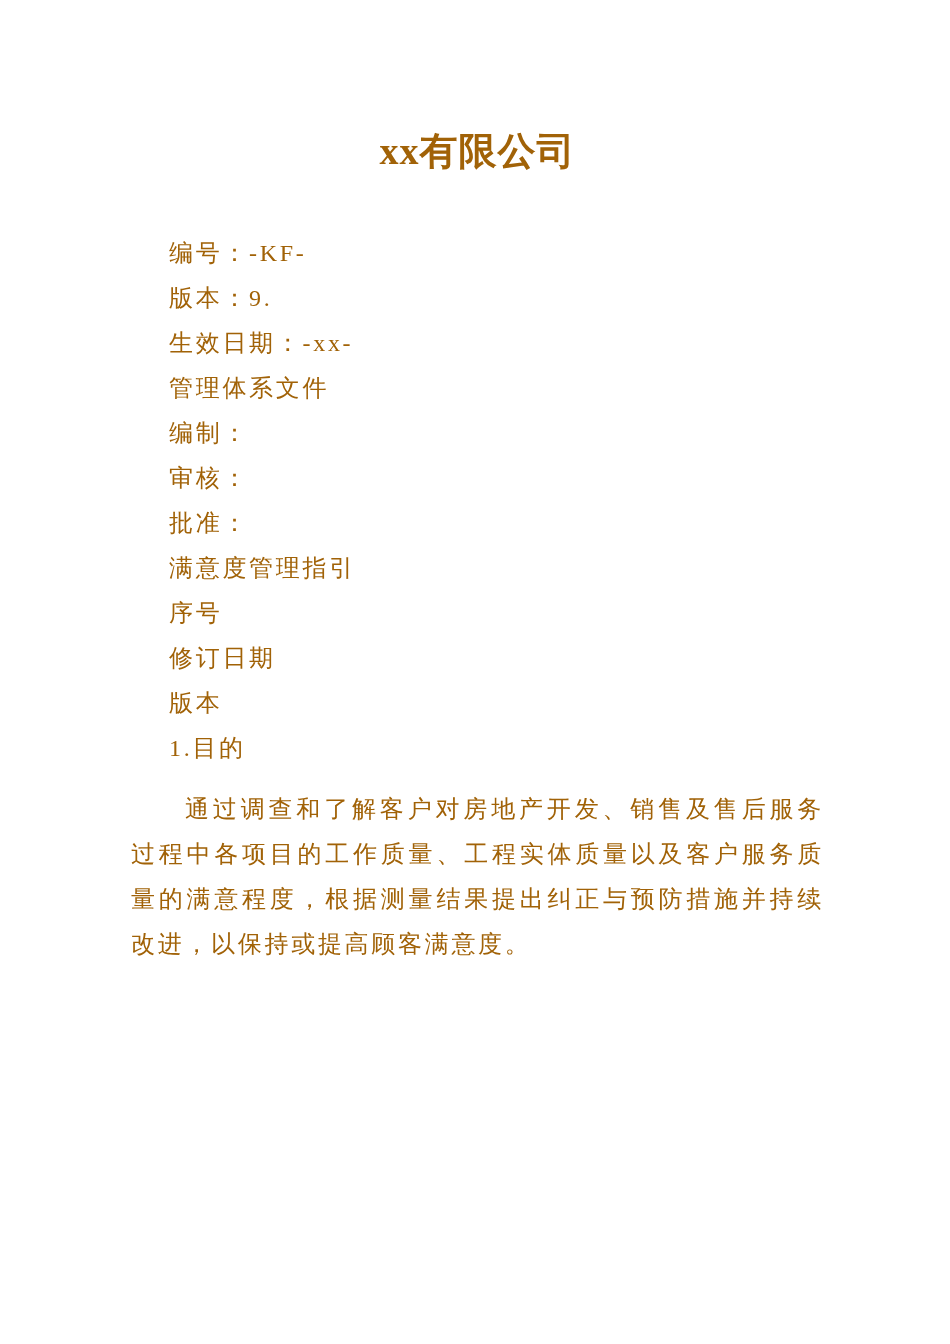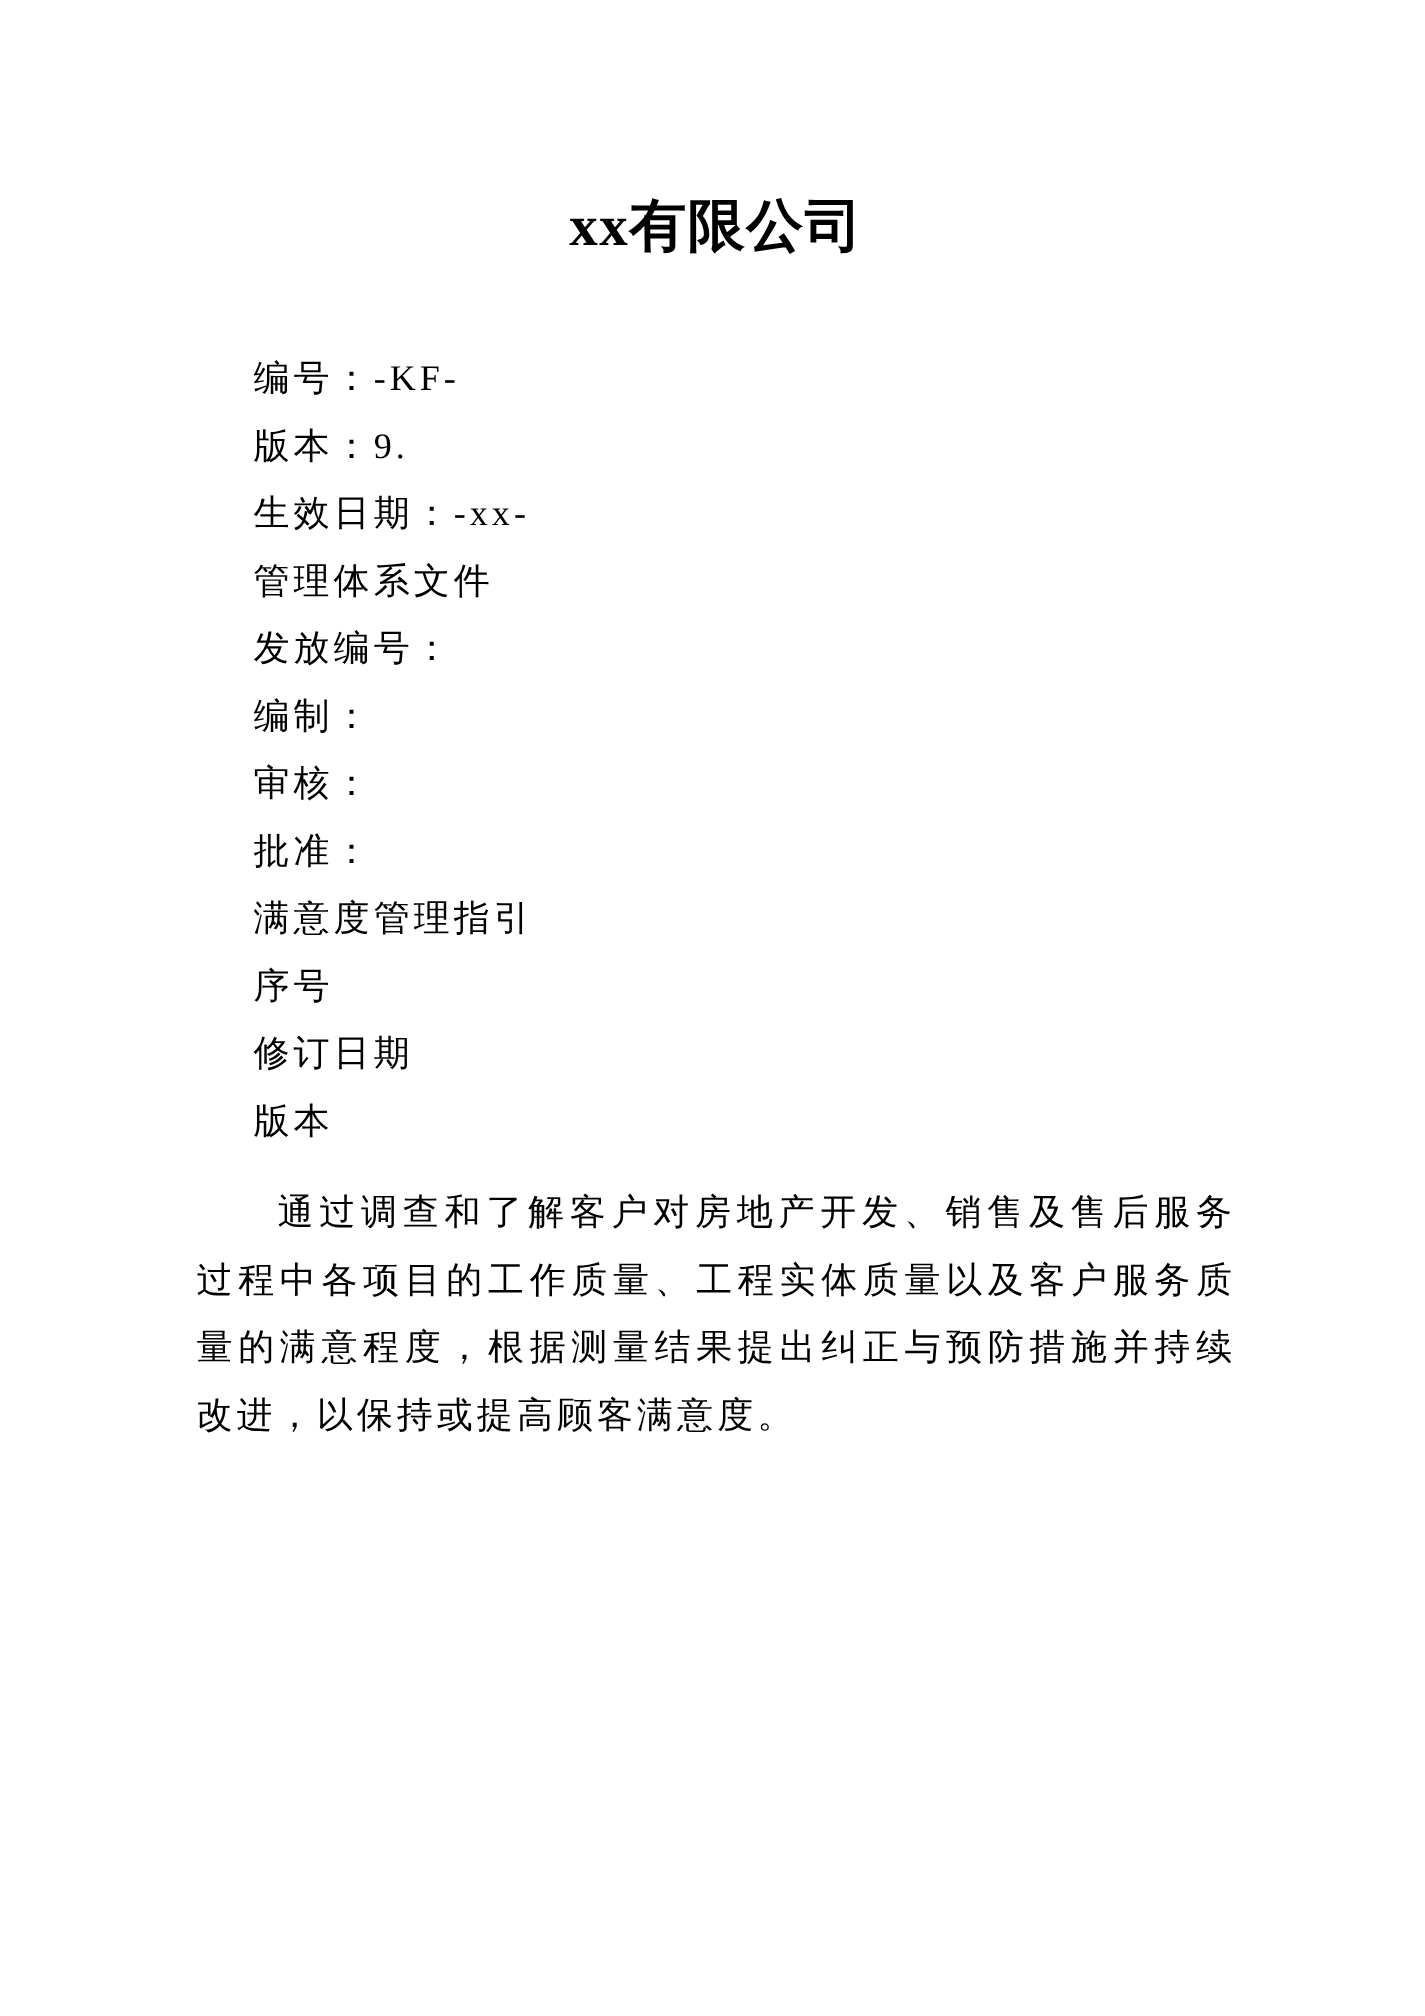--- a/index.html
+++ b/index.html
@@ -9,21 +9,21 @@
   }
   .page {
     position: relative;
     width: 950px;
     height: 1344px;
     margin: 0 auto;
     background: #ffffff;
     box-sizing: border-box;
     padding: 128px 110px 0 115px;
     font-family: "Liberation Serif", "DejaVu Serif", serif;
-    color: #000000;
+    color: #a16207;
     overflow: hidden;
   }
   .doc-title {
     margin: 0 0 57px 0;
     font-size: 38px;
     line-height: 46px;
     font-weight: bold;
     text-align: center;
     letter-spacing: 1px;
   }
@@ -57,23 +57,23 @@
 </head>
 <body>
 
 <div class="page">
   <h1 class="doc-title">xx有限公司</h1>
 
   <p class="doc-line">编号：-KF-</p>
   <p class="doc-line">版本：9.</p>
   <p class="doc-line">生效日期：-xx-</p>
   <p class="doc-line">管理体系文件</p>
-  <p class="doc-line">发放编号：</p>
   <p class="doc-line">编制：</p>
   <p class="doc-line">审核：</p>
   <p class="doc-line">批准：</p>
   <p class="doc-line">满意度管理指引</p>
   <p class="doc-line">序号</p>
   <p class="doc-line">修订日期</p>
   <p class="doc-line">版本</p>
 
+  <p class="doc-heading">1.目的</p>
   <p class="doc-paragraph">通过调查和了解客户对房地产开发、销售及售后服务过程中各项目的工作质量、工程实体质量以及客户服务质量的满意程度，根据测量结果提出纠正与预防措施并持续改进，以保持或提高顾客满意度。</p>
 </div>
 
 </body></html>

